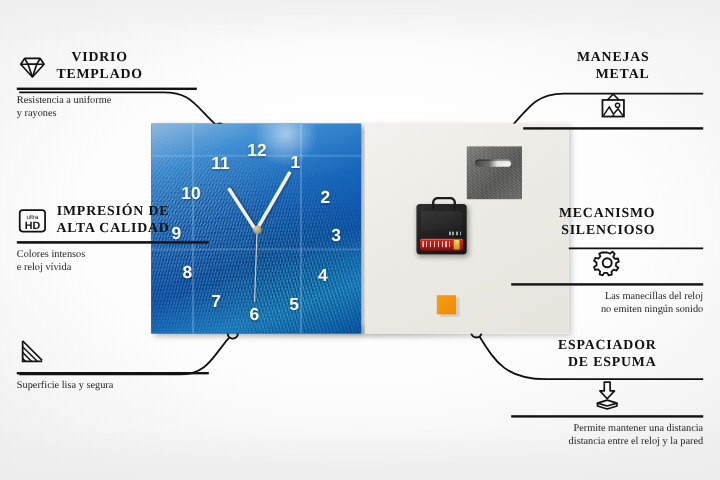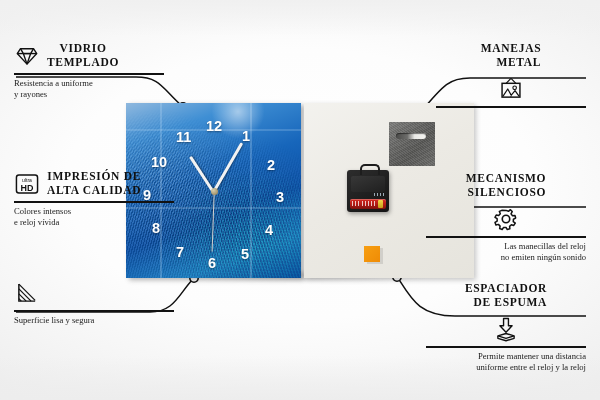--- a/index.html
+++ b/index.html
@@ -350,17 +350,17 @@
         <g fill="none" stroke="#111" stroke-width="1.7" stroke-linejoin="round">
           <path d="M13 3 h6 v9 h4.5 L16 20 L8.5 12 H13 Z"></path>
           <path d="M16 21.5 L26 24.5 L16 27.5 L6 24.5 Z"></path>
           <path d="M6 24.5 v3 L16 30.5 L26 27.5 v-3"></path>
         </g>
       </svg>
     </div>
     <div class="rule"></div>
     <div class="desc">
       <div>Permite mantener una distancia</div>
-      <div>uniforme entre el reloj y la reloj</div>
+      <div>distancia entre el reloj y la pared</div>
     </div>
   </div>
 
 </div>
 
 </body></html>

